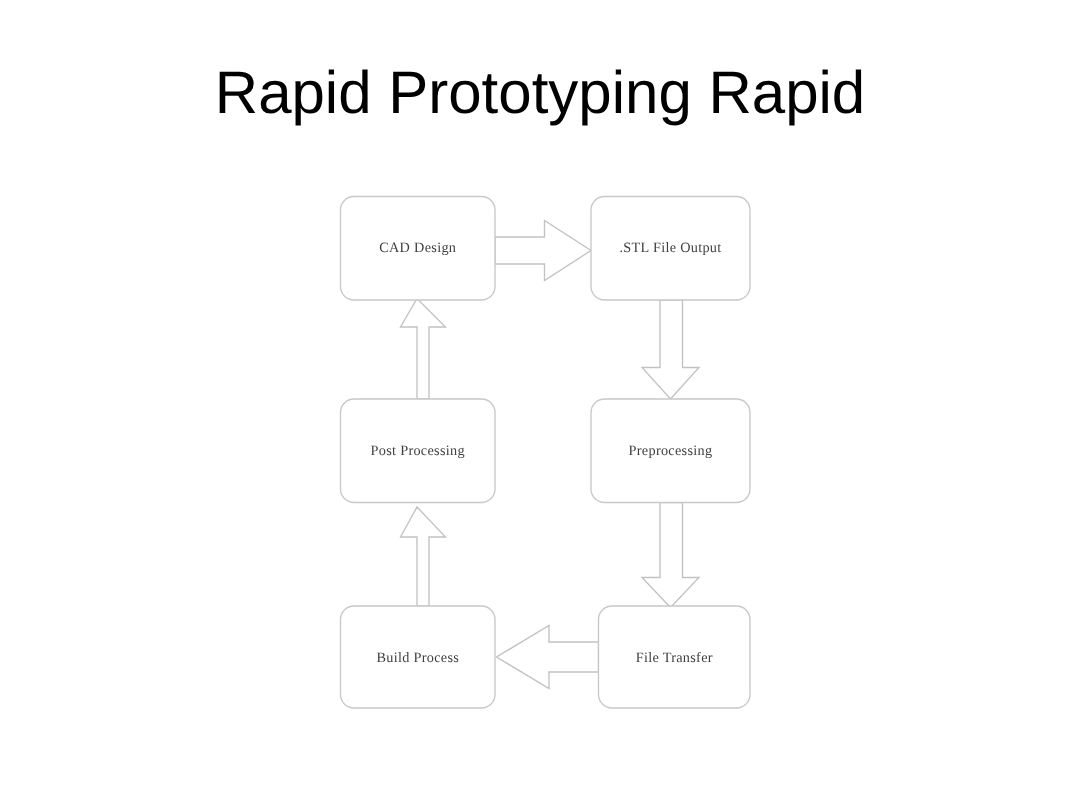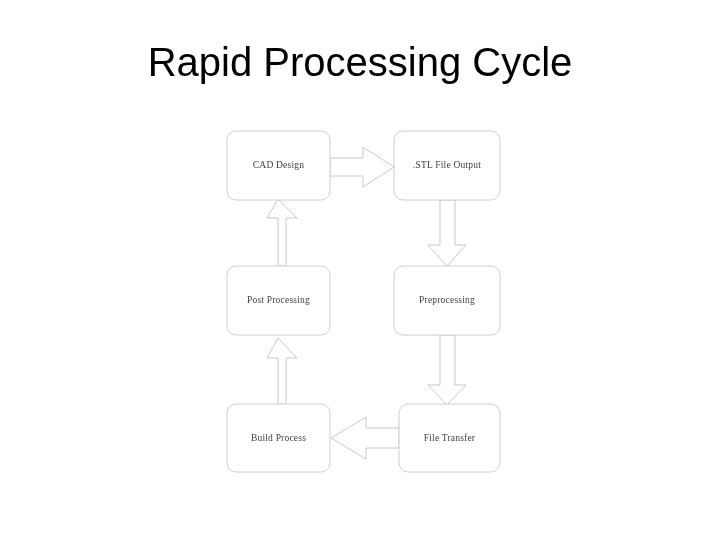--- a/index.html
+++ b/index.html
@@ -56,21 +56,21 @@
     stroke: #c2c2c2;
     stroke-width: 0.9;
     stroke-linejoin: miter;
   }
 </style>
 </head>
 <body>
 
 <div id="slide">
 
-  <div id="slide-title">Rapid Processing Cycle</div>
+  <div id="slide-title">Rapid Prototyping Rapid</div>
 
   <svg id="diagram" viewBox="0 0 720 540" xmlns="http://www.w3.org/2000/svg">
 
     <g>
       <polygon class="block-arrow" points="330,158 363,158 363,147 394,167 363,187 363,176 330,176"></polygon>
     </g>
 
     <g>
       <polygon class="block-arrow" points="440,200 455,200 455,245 466,245 447,266 428,245 440,245"></polygon>
     </g>

